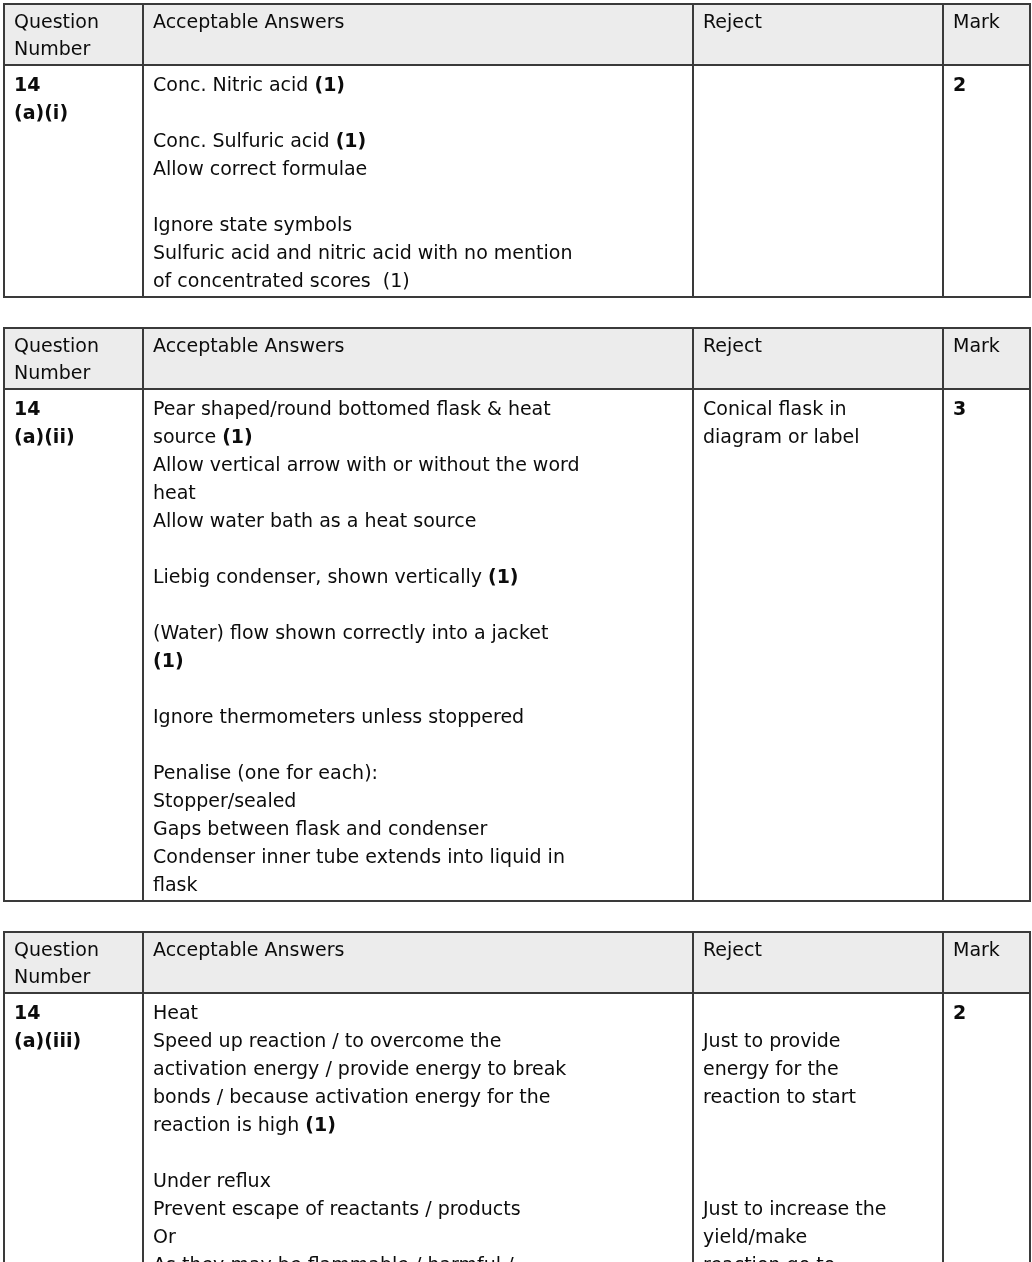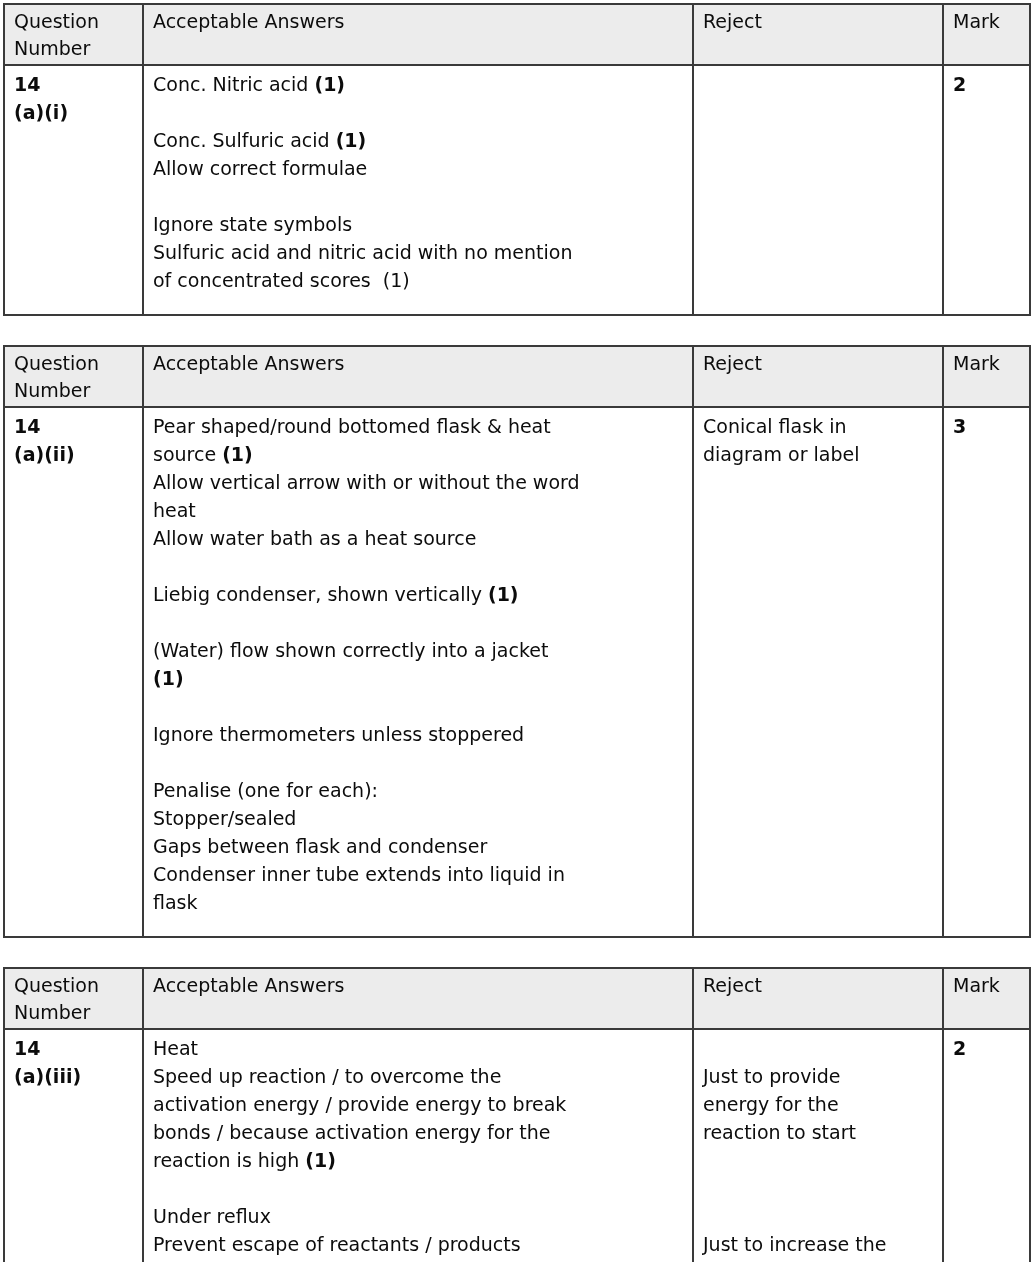--- a/index.html
+++ b/index.html
@@ -33,21 +33,21 @@
     font-weight: normal;
     font-size: 19px;
     line-height: 27px;
     height: 55px;
     padding: 3px 8px 2px 9px;
     margin-top: 12px;
   }
   .ms td {
     font-size: 19px;
     line-height: 28px;
-    padding: 4px 8px 20px 9px;
+    padding: 4px 8px 2px 9px;
     background: #ffffff;
   }
   .ms td.qn, .ms td.mark { font-weight: bold; }
   .ms b { font-weight: bold; }
   .t1 td { height: 222px; }
   .t2 td { height: 502px; }
   .t3 td { height: 310px; }
 </style>
 </head>
 <body>

